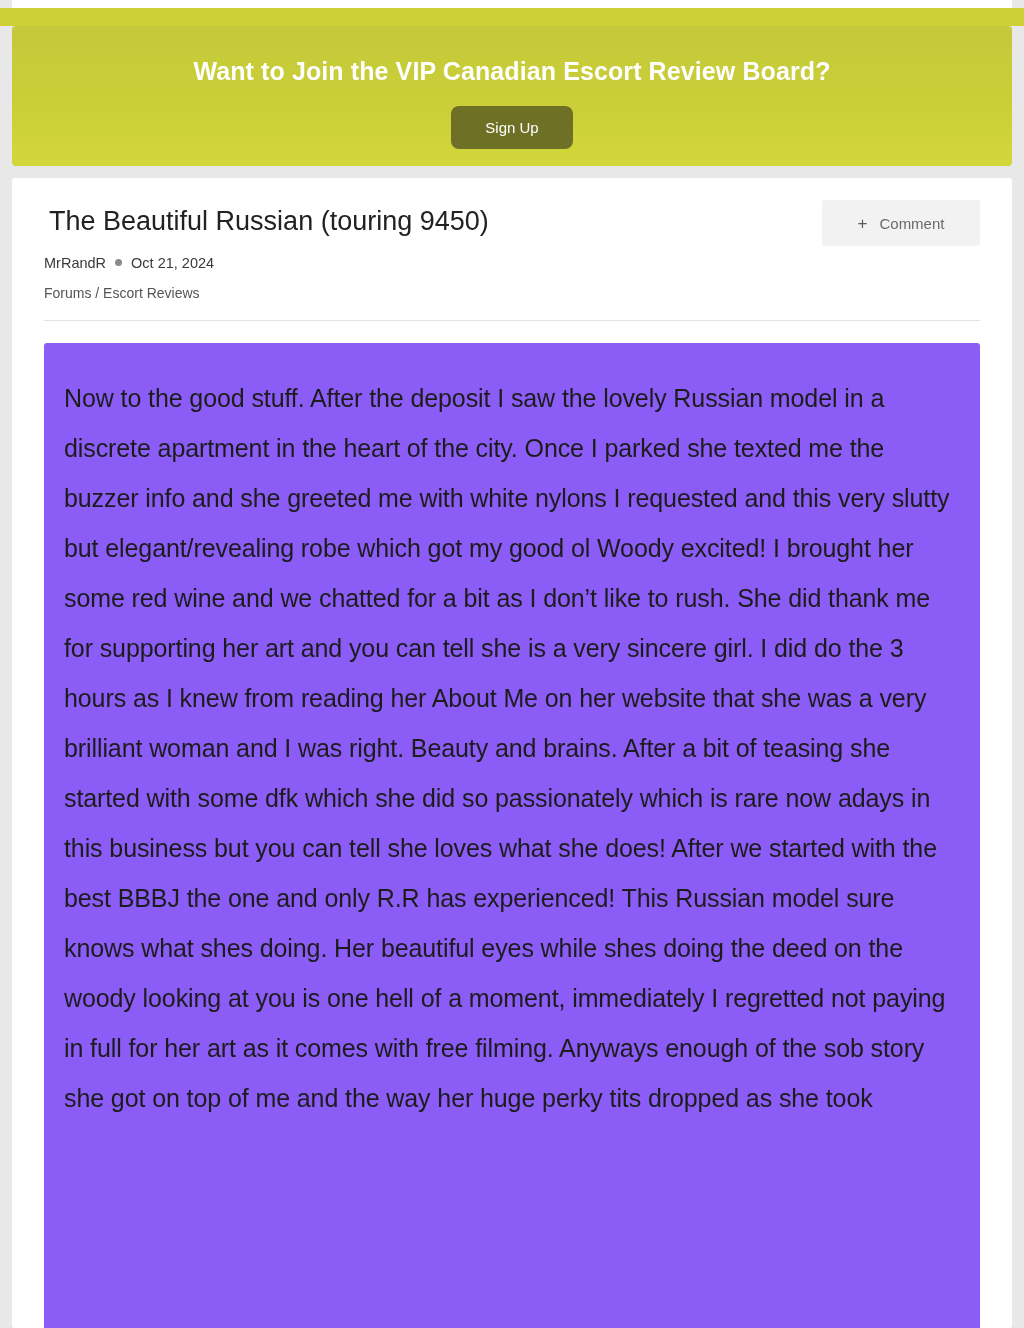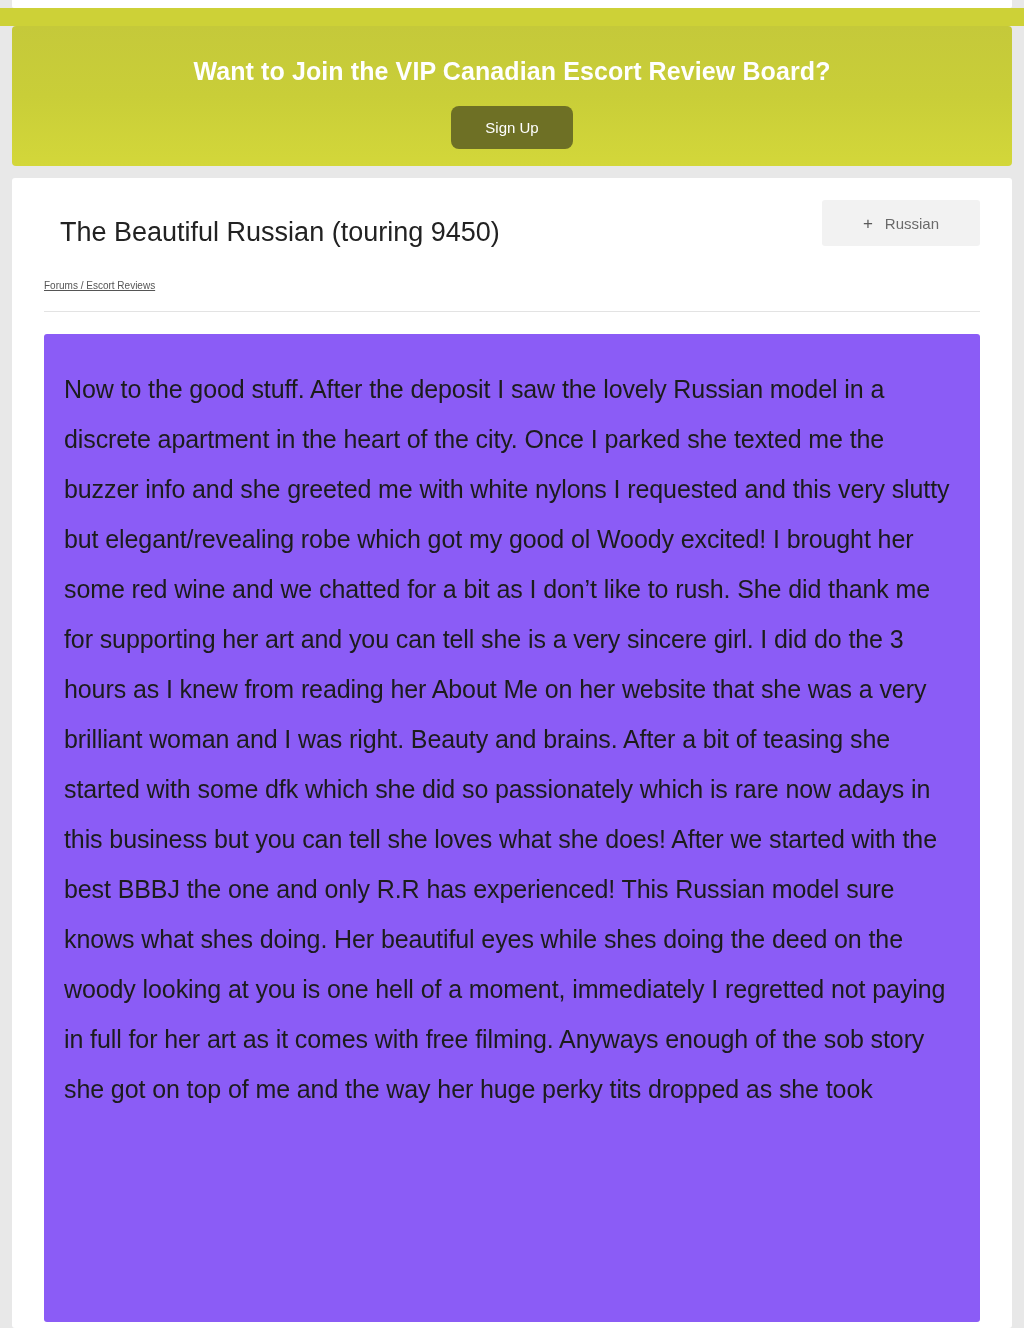--- a/index.html
+++ b/index.html
@@ -86,21 +86,21 @@
   .thread-header {
     position: relative;
     padding: 22px 32px 0 32px;
   }
 
   .thread-title {
     font-size: 27px;
     color: #222222;
     font-weight: normal;
     line-height: 1.25;
-    margin: 16px;
+    margin: 5px;
     padding-right: 190px;
   }
 
   .thread-meta {
     margin-top: 16px;
     font-size: 14.5px;
     color: #3a3a3a;
     display: flex;
     align-items: center;
     gap: 9px;
@@ -108,23 +108,22 @@
   .meta-dot {
     display: inline-block;
     width: 7px;
     height: 7px;
     border-radius: 50%;
     background: #8a8a8a;
   }
 
   .breadcrumb {
     margin-top: 14px;
-    font-size: 10px;
+    font-size: 14px;
     color: #555555;
-    text-decoration: underline;
     cursor: pointer;
     display: inline-block;
   }
 
   .comment-btn {
     position: absolute;
     top: 22px;
     right: 32px;
     width: 158px;
     height: 46px;
@@ -180,26 +179,31 @@
   <div class="banner">
     <div class="banner-title">Want to Join the VIP Canadian Escort Review Board?</div>
     <button class="signup-btn">Sign Up</button>
   </div>
 
   <div class="content-card">
 
     <div class="thread-header">
       <h1 class="thread-title">The Beautiful Russian (touring 9450)</h1>
 
+      <div class="thread-meta">
+        <span>MrRandR</span>
+        <span class="meta-dot"></span>
+        <span>Oct 21, 2024</span>
+      </div>
 
       <div class="breadcrumb">Forums / Escort Reviews</div>
 
       <button class="comment-btn">
         <span class="plus-icon">+</span>
-        <span>Russian</span>
+        <span>Comment</span>
       </button>
     </div>
 
     <div class="divider"></div>
 
     <div class="post-body">
       <p class="post-text">Now to the good stuff. After the deposit I saw the lovely Russian model in a discrete apartment in the heart of the city. Once I parked she texted me the buzzer info and she greeted me with white nylons I requested and this very slutty but elegant/revealing robe which got my good ol Woody excited! I brought her some red wine and we chatted for a bit as I don’t like to rush. She did thank me for supporting her art and you can tell she is a very sincere girl. I did do the 3 hours as I knew from reading her About Me on her website that she was a very brilliant woman and I was right. Beauty and brains. After a bit of teasing she started with some dfk which she did so passionately which is rare now adays in this business but you can tell she loves what she does! After we started with the best BBBJ the one and only R.R has experienced! This Russian model sure knows what shes doing. Her beautiful eyes while shes doing the deed on the woody looking at you is one hell of a moment, immediately I regretted not paying in full for her art as it comes with free filming. Anyways enough of the sob story she got on top of me and the way her huge perky tits dropped as she took</p>
     </div>
 
   </div>

